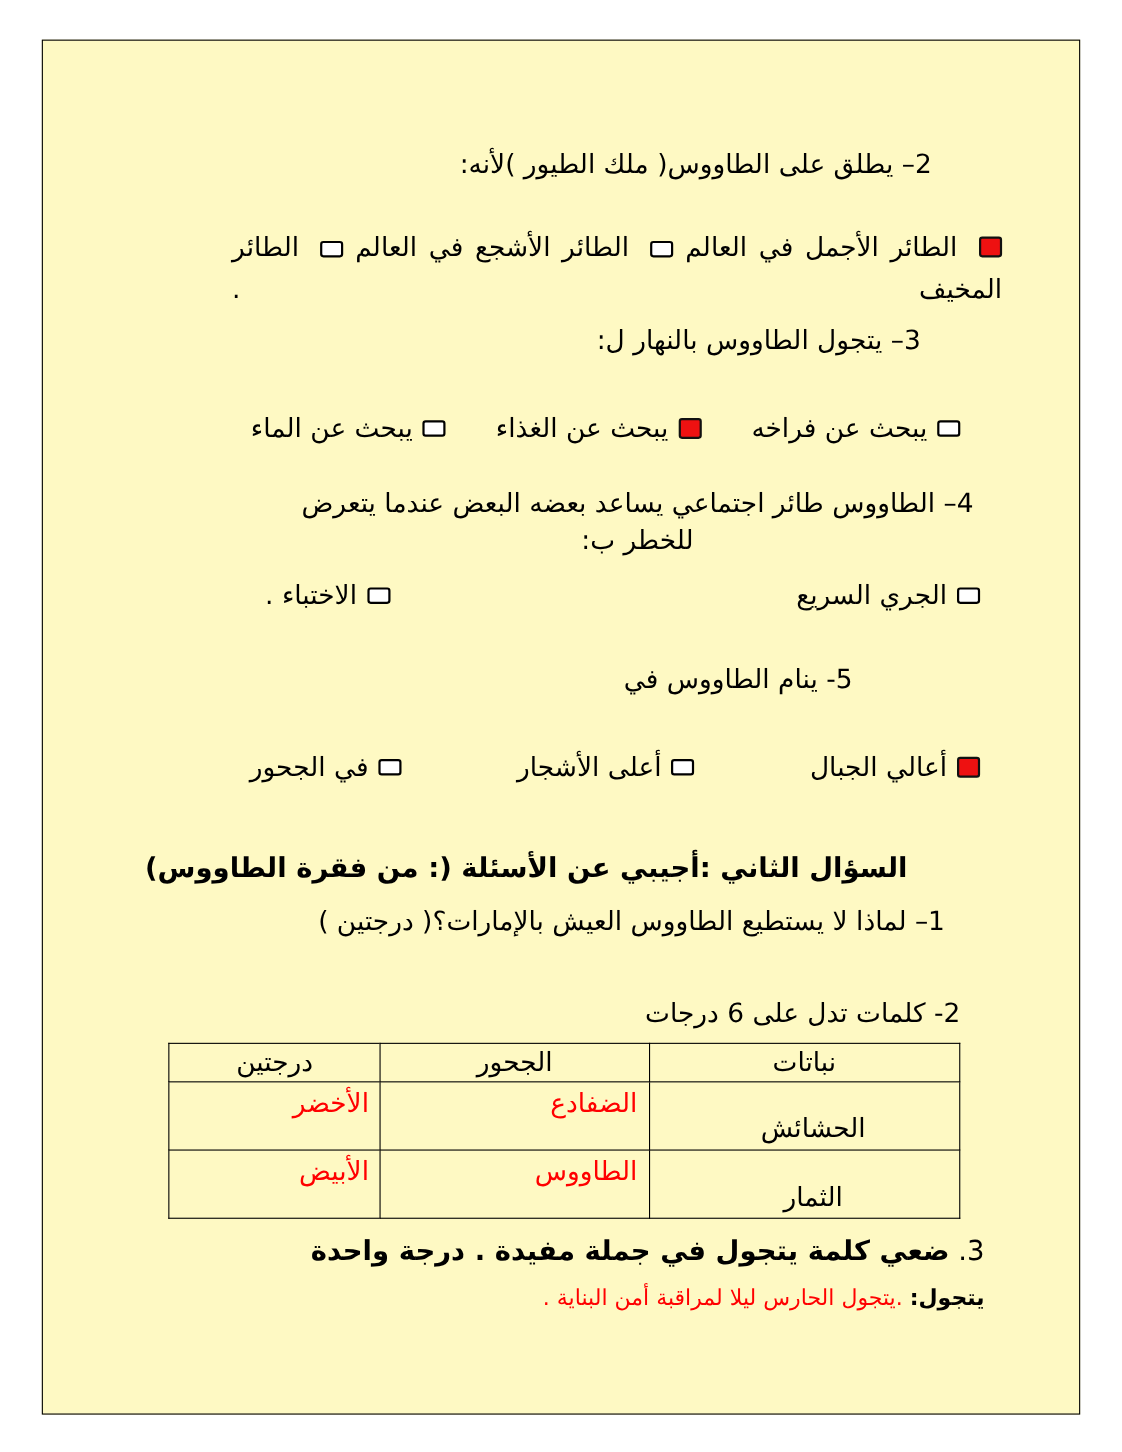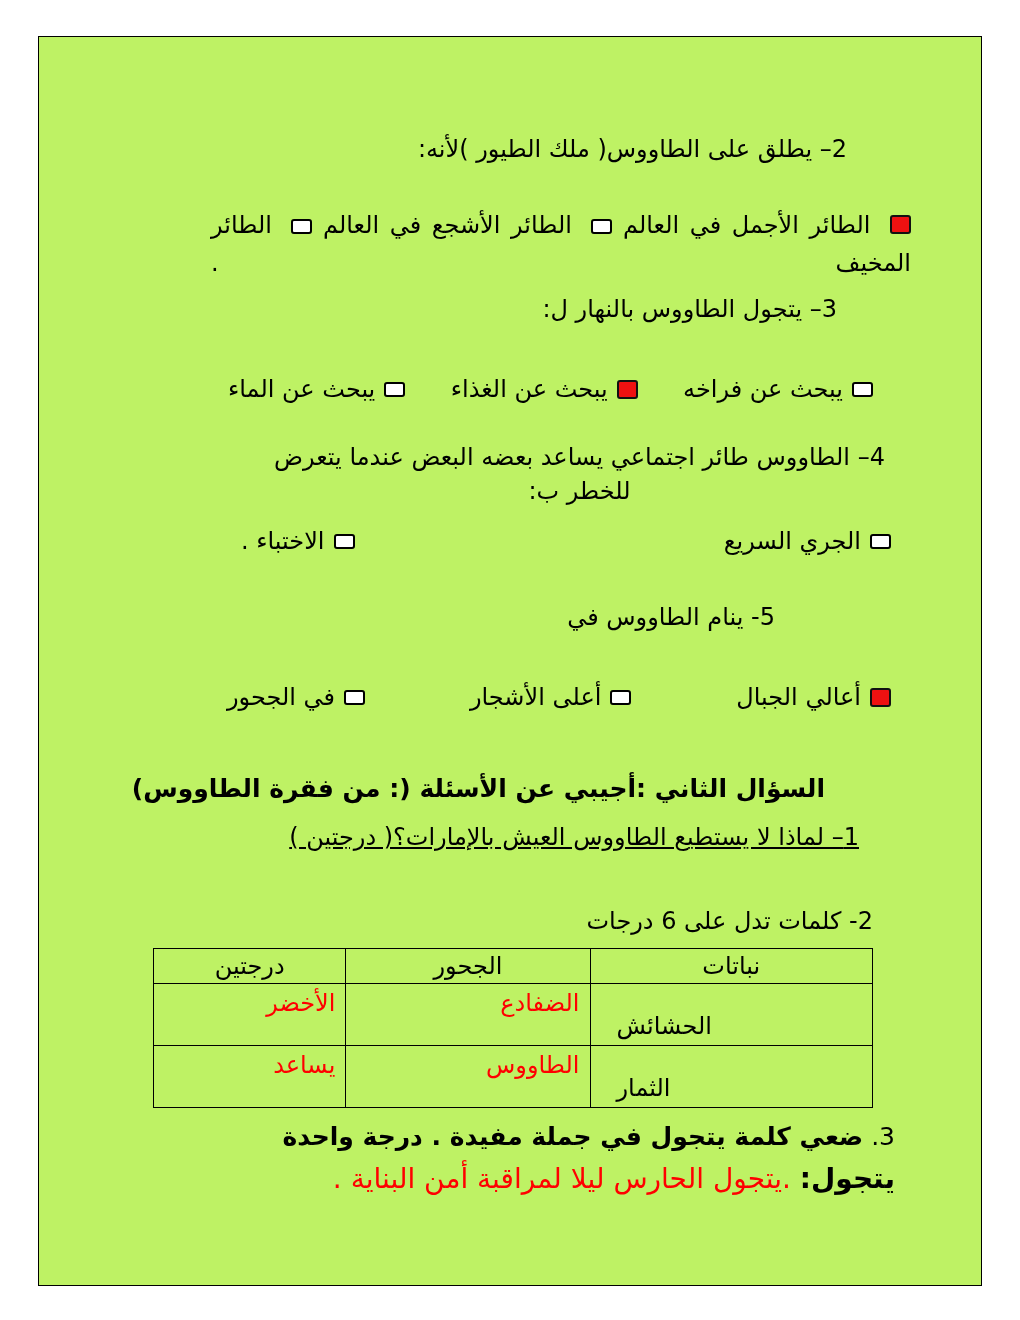--- a/index.html
+++ b/index.html
@@ -2,51 +2,51 @@
 <html dir="rtl" lang="ar"><head>
 <meta charset="utf-8">
 <style>
   * { margin:0; padding:0; box-sizing:border-box; }
   html, body { width:1020px; height:1320px; background:#ffffff; }
   body { font-family:"DejaVu Sans", sans-serif; color:#000000; direction:rtl; position:relative; }
 
   .sheet {
     position:absolute; top:36px; right:38px;
     width:944px; height:1250px;
-    border:1px solid #000; background:#bef264;
+    border:1px solid #000; background:#fef9c3;
     padding:95px 46px 0 46px;
     font-size:24px; line-height:34px;
     overflow:hidden;
   }
 
   .q2text   { margin:0 88px 0 0; }
   .opts-flow{ width:700px; margin:40px 24px 0 0; text-align:justify; text-align-last:justify; line-height:38px; }
   .q3text   { margin:10px 98px 0 0; }
   .optsrow  { display:flex; justify-content:space-between; align-items:center; }
   .row2     { width:645px; margin:46px 62px 0 0; }
   .q4text   { margin:34px 28px 0 0; max-width:655px;text-align:center; }
   .row3     { width:650px; margin:16px 44px 0 0; }
   .q5text   { margin:42px 160px 0 0; }
   .row4     { width:664px; margin:46px 44px 0 0; }
 
   .sec-heading { margin:58px 110px 0 0; font-weight:bold; font-size:25px; }
-  .s2q1       { margin:14px 76px 0 0;text-decoration:underline; }
+  .s2q1       { margin:14px 76px 0 0; }
   .red-answer { margin:8px 76px 0 0; color:#ff0000; }
   .s2q2       { margin:50px 62px 0 0; }
 
   .words-table { width:720px; margin:10px 62px 0 0; border-collapse:collapse; }
   .words-table th, .words-table td { border:1px solid #000; font-size:24px; font-weight:normal; }
   .words-table th { height:34px; text-align:center; }
   .words-table td { height:62px; padding:2px 10px; }
   td.cell-red   { color:#ff0000; vertical-align:top; text-align:right; }
-  td.cell-plant { vertical-align:bottom; text-align:left; padding-left:26px; padding-bottom:2px; }
+  td.cell-plant { vertical-align:bottom; text-align:center; padding-left:26px; padding-bottom:2px; }
 
   .inst { margin:12px 40px 0 0; font-size:25px; }
   .inst .inst-text { font-weight:bold; }
-  .ans-line { margin:8px 40px 0 0; font-size:28px; }
+  .ans-line { margin:8px 40px 0 0; font-size:20px; }
   .ans-line .ans-label { font-weight:bold; }
   .ans-line .ans-red { color:#ff0000; }
 
   .opt { display:flex; align-items:center; gap:9px; }
   .checkbox {
     display:inline-block; width:21px; height:15px;
     border:2px solid #000; border-radius:3px;
     background:#fff; flex:0 0 auto; vertical-align:-1px;
   }
   .opts-flow .checkbox { margin-left:9px; }
@@ -131,21 +131,21 @@
     </thead>
     <tbody>
       <tr>
         <td class="cell-plant">الحشائش</td>
         <td class="cell-red">الضفادع</td>
         <td class="cell-red">الأخضر</td>
       </tr>
       <tr>
         <td class="cell-plant">الثمار</td>
         <td class="cell-red">الطاووس</td>
-        <td class="cell-red">يساعد</td>
+        <td class="cell-red">الأبيض</td>
       </tr>
     </tbody>
   </table>
 
   <p class="inst">
     <span class="inst-num">3.</span>
     <span class="inst-text">ضعي كلمة يتجول في جملة مفيدة . درجة واحدة</span>
   </p>
 
   <p class="ans-line">

